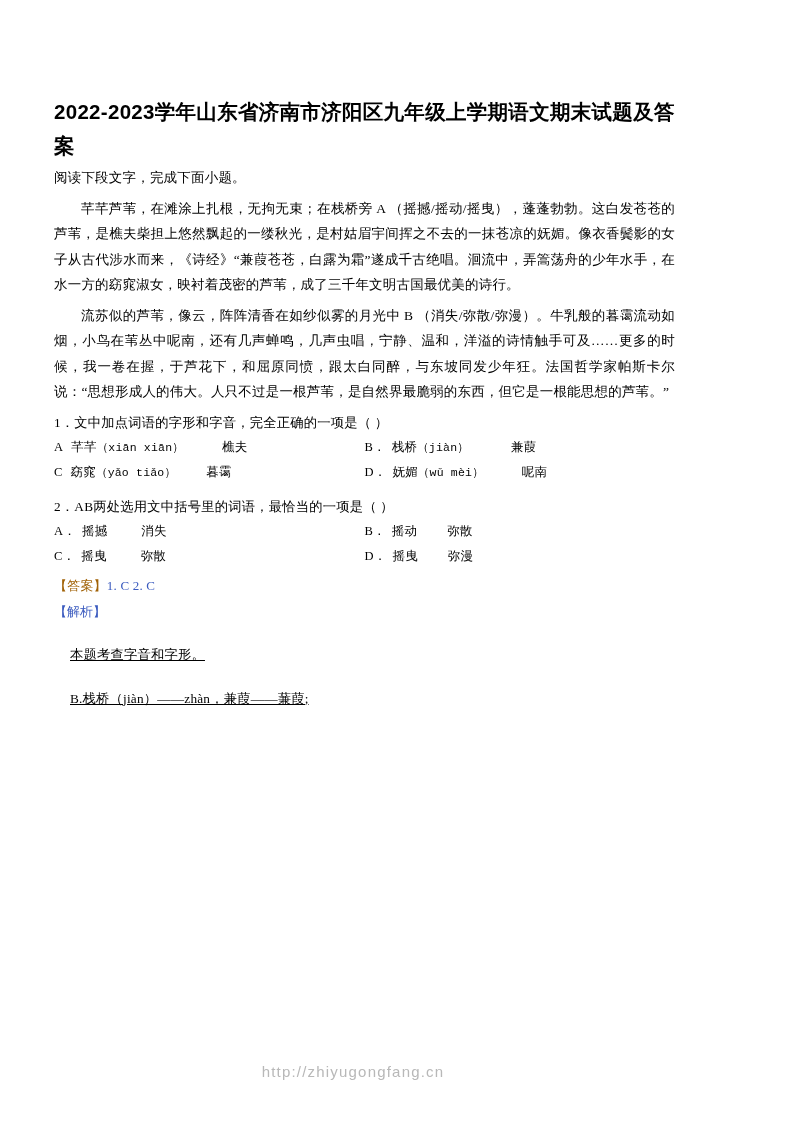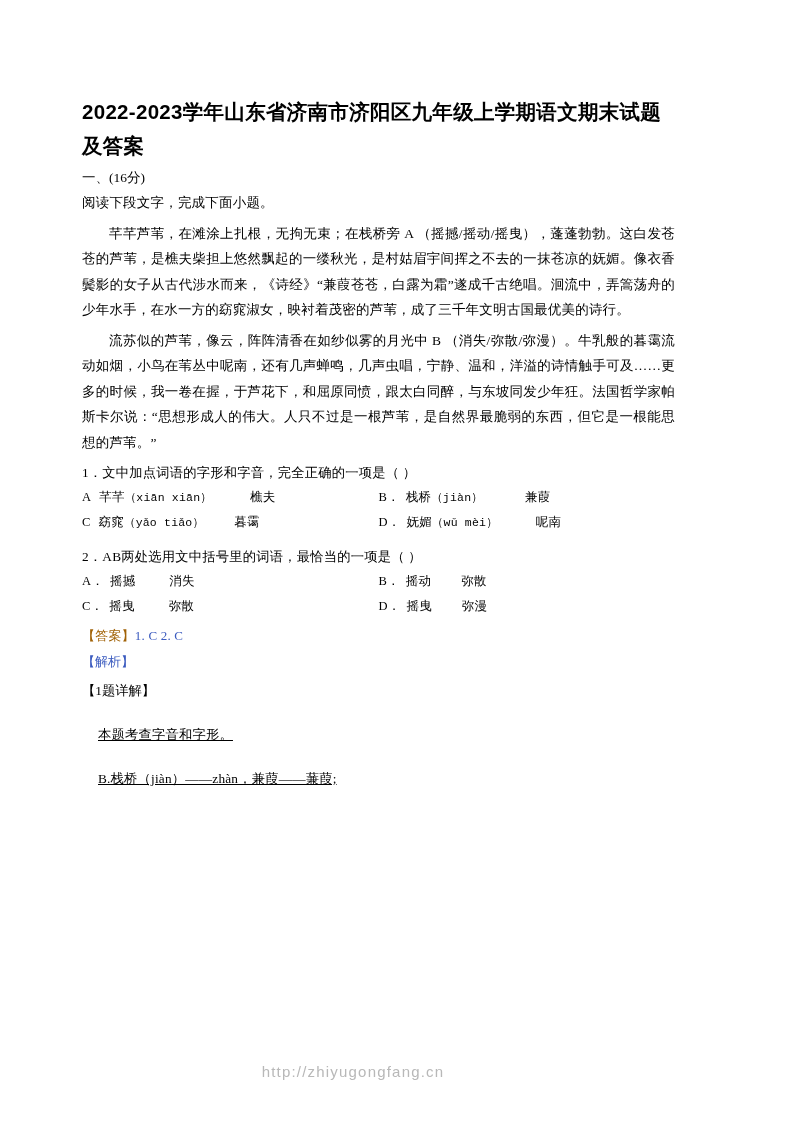--- a/index.html
+++ b/index.html
@@ -14,21 +14,21 @@
     font-family: "Liberation Serif", "DejaVu Serif", serif;
     color: #000000;
     overflow: hidden;
   }
   .page {
     position: absolute;
     left: 0; top: 0;
     width: 793px;
     height: 1122px;
     box-sizing: border-box;
-    padding: 95px 118px 0 82px;
+    padding: 95px 118px 0 54px;
   }
   .doc-title {
     font-family: "Liberation Sans", "DejaVu Sans", sans-serif;
     font-size: 20.5px;
     font-weight: bold;
     line-height: 34px;
     letter-spacing: 0.3px;
     margin: 0 0 2px 0;
     text-align: left;
   }
@@ -120,21 +120,20 @@
   .sp { display: inline-block; }
 </style>
 </head>
 <body>
 
 <div class="page">
 
   <h1 class="doc-title">2022-2023学年山东省济南市济阳区九年级上学期语文期末试题及答案</h1>
 
 
-  <div class="sec-head">一、(16分)</div>
 
   <div class="para">阅读下段文字，完成下面小题。</div>
 
   <div class="gap-sm"></div>
 
   <div class="para indent">芊芊芦苇，在滩涂上扎根，无拘无束；在栈桥旁 A （摇撼/摇动/摇曳），蓬蓬勃勃。这白发苍苍的芦苇，是樵夫柴担上悠然飘起的一缕秋光，是村姑眉宇间挥之不去的一抹苍凉的妩媚。像衣香鬓影的女子从古代涉水而来，《诗经》“兼葭苍苍，白露为霜”遂成千古绝唱。洄流中，弄篙荡舟的少年水手，在水一方的窈窕淑女，映衬着茂密的芦苇，成了三千年文明古国最优美的诗行。</div>
 
   <div class="gap-sm"></div>
 
   <div class="para indent">流苏似的芦苇，像云，阵阵清香在如纱似雾的月光中 B （消失/弥散/弥漫）。牛乳般的暮霭流动如烟，小鸟在苇丛中呢南，还有几声蝉鸣，几声虫唱，宁静、温和，洋溢的诗情触手可及……更多的时候，我一卷在握，于芦花下，和屈原同愤，跟太白同醉，与东坡同发少年狂。法国哲学家帕斯卡尔说：“思想形成人的伟大。人只不过是一根芦苇，是自然界最脆弱的东西，但它是一根能思想的芦苇。”</div>
@@ -218,20 +217,19 @@
       <span>弥漫</span>
     </div>
   </div>
 
   <div class="answer-line">
     <span class="tag">【答案】</span><span class="body">1. C    2. C</span>
   </div>
 
   <div class="expl-head">【解析】</div>
 
-  <div class="detail-head">【1题详解】</div>
 
   <div class="plain">本题考查字音和字形。</div>
   <div class="plain">B.栈桥（jiàn）——zhàn，兼葭——蒹葭;</div>
 
 </div>
 
 <div class="watermark">http://zhiyugongfang.cn</div>
 
 </body></html>

